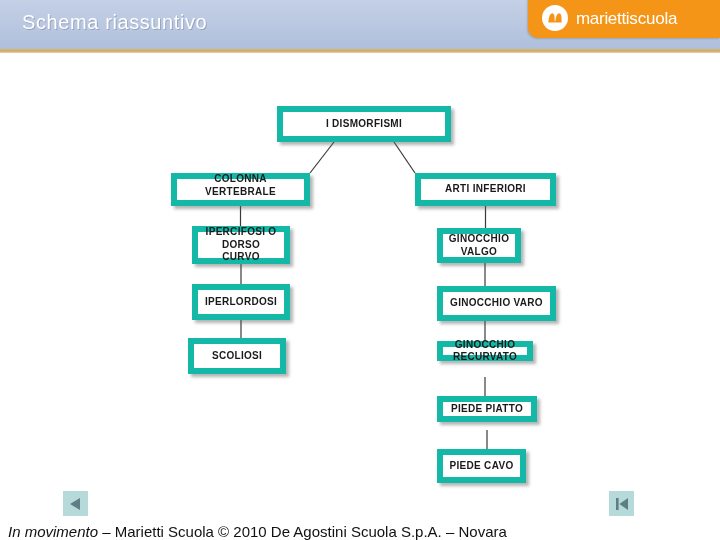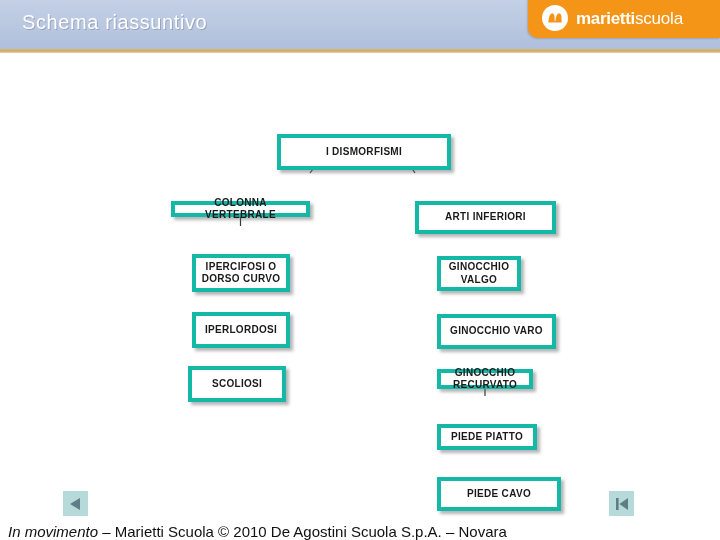--- a/index.html
+++ b/index.html
@@ -69,54 +69,53 @@
     margin-top: 12px;
   }
   .logo-wordmark {
     margin-left: 8px;
     margin-top: 12px;
     font-size: 17px;
     color: #ffffff;
     white-space: nowrap;
     line-height: 1;
   }
-  .logo-wordmark .w1 { font-weight: bold; letter-spacing: -0.3px; margin-top: 43px; }
+  .logo-wordmark .w1 { font-weight: normal; letter-spacing: -0.3px; margin-top: 43px; }
   .logo-wordmark .w2 { font-weight: normal; letter-spacing: -0.2px; }
 
   
   .diagram {
     position: absolute;
     left: 0; top: 53px;
     width: 720px;
     height: 430px;
   }
   .connectors {
     position: absolute;
     left: 0; top: 0;
     width: 720px;
     height: 430px;
     pointer-events: none;
   }
   .node {
     position: absolute;
     box-sizing: border-box;
     background: #ffffff;
-    border: 4px solid #14b8a6;
+    border: 6px solid #14b8a6;
     box-shadow: 3px 3px 3px rgba(90,90,90,0.45);
     display: flex;
     align-items: center;
     justify-content: center;
     text-align: center;
     font-size: 10px;
     font-weight: bold;
     color: #1a1a1a;
     letter-spacing: 0.3px;
     line-height: 1.25;
     padding: 2px 4px;
-    margin-top: 28px;
   }
 
   
   .footer-text {
     position: absolute;
     left: 8px;
     top: 523px;
     font-size: 15px;
     color: #111111;
     white-space: nowrap;
@@ -166,21 +165,21 @@
       <line x1="485.5" y1="153" x2="485.5" y2="175" stroke="#3a3a3a" stroke-width="1.2"></line>
       <line x1="485" y1="210" x2="485" y2="233" stroke="#3a3a3a" stroke-width="1.2"></line>
       <line x1="485" y1="268" x2="485" y2="288" stroke="#3a3a3a" stroke-width="1.2"></line>
       <line x1="485" y1="324" x2="485" y2="343" stroke="#3a3a3a" stroke-width="1.2"></line>
       <line x1="487" y1="377" x2="487" y2="396" stroke="#3a3a3a" stroke-width="1.2"></line>
     </svg>
   <div id="node-layer">
       <div class="node" style="left: 277px; top: 53px; width: 174px; height: 36px;">
         <span>I DISMORFISMI</span>
       </div>
-      <div class="node" style="left: 171px; top: 120px; width: 139px; height: 16px;">
+      <div class="node" style="left: 171px; top: 120px; width: 139px; height: 33px; align-items: flex-end;">
         <span>COLONNA VERTEBRALE</span>
       </div>
       <div class="node" style="left: 415px; top: 120px; width: 141px; height: 33px;">
         <span>ARTI INFERIORI</span>
       </div>
       <div class="node" style="left: 192px; top: 173px; width: 98px; height: 38px;">
         <span>IPERCIFOSI O DORSO CURVO</span>
       </div>
       <div class="node" style="left: 192px; top: 231px; width: 98px; height: 36px;">
         <span>IPERLORDOSI</span>
@@ -193,21 +192,21 @@
       </div>
       <div class="node" style="left: 437px; top: 233px; width: 119px; height: 35px;">
         <span>GINOCCHIO VARO</span>
       </div>
       <div class="node" style="left: 437px; top: 288px; width: 96px; height: 20px;">
         <span>GINOCCHIO RECURVATO</span>
       </div>
       <div class="node" style="left: 437px; top: 343px; width: 100px; height: 26px;">
         <span>PIEDE PIATTO</span>
       </div>
-      <div class="node" style="left: 437px; top: 396px; width: 124px; height: 34px;">
+      <div class="node" style="left: 437px; top: 396px; width: 89px; height: 34px;">
         <span>PIEDE CAVO</span>
       </div>
     </div>
 </div>
 
 <div class="footer-text"><span class="em">In movimento</span><span> – Marietti Scuola © 2010 De Agostini Scuola S.p.A. – Novara</span></div>
 
 <div class="nav-btn" id="nav-prev">
   <svg width="16" height="16" viewBox="0 0 16 16">
     <polygon points="12,2 12,14 2,8" fill="#5f7d85"></polygon>

